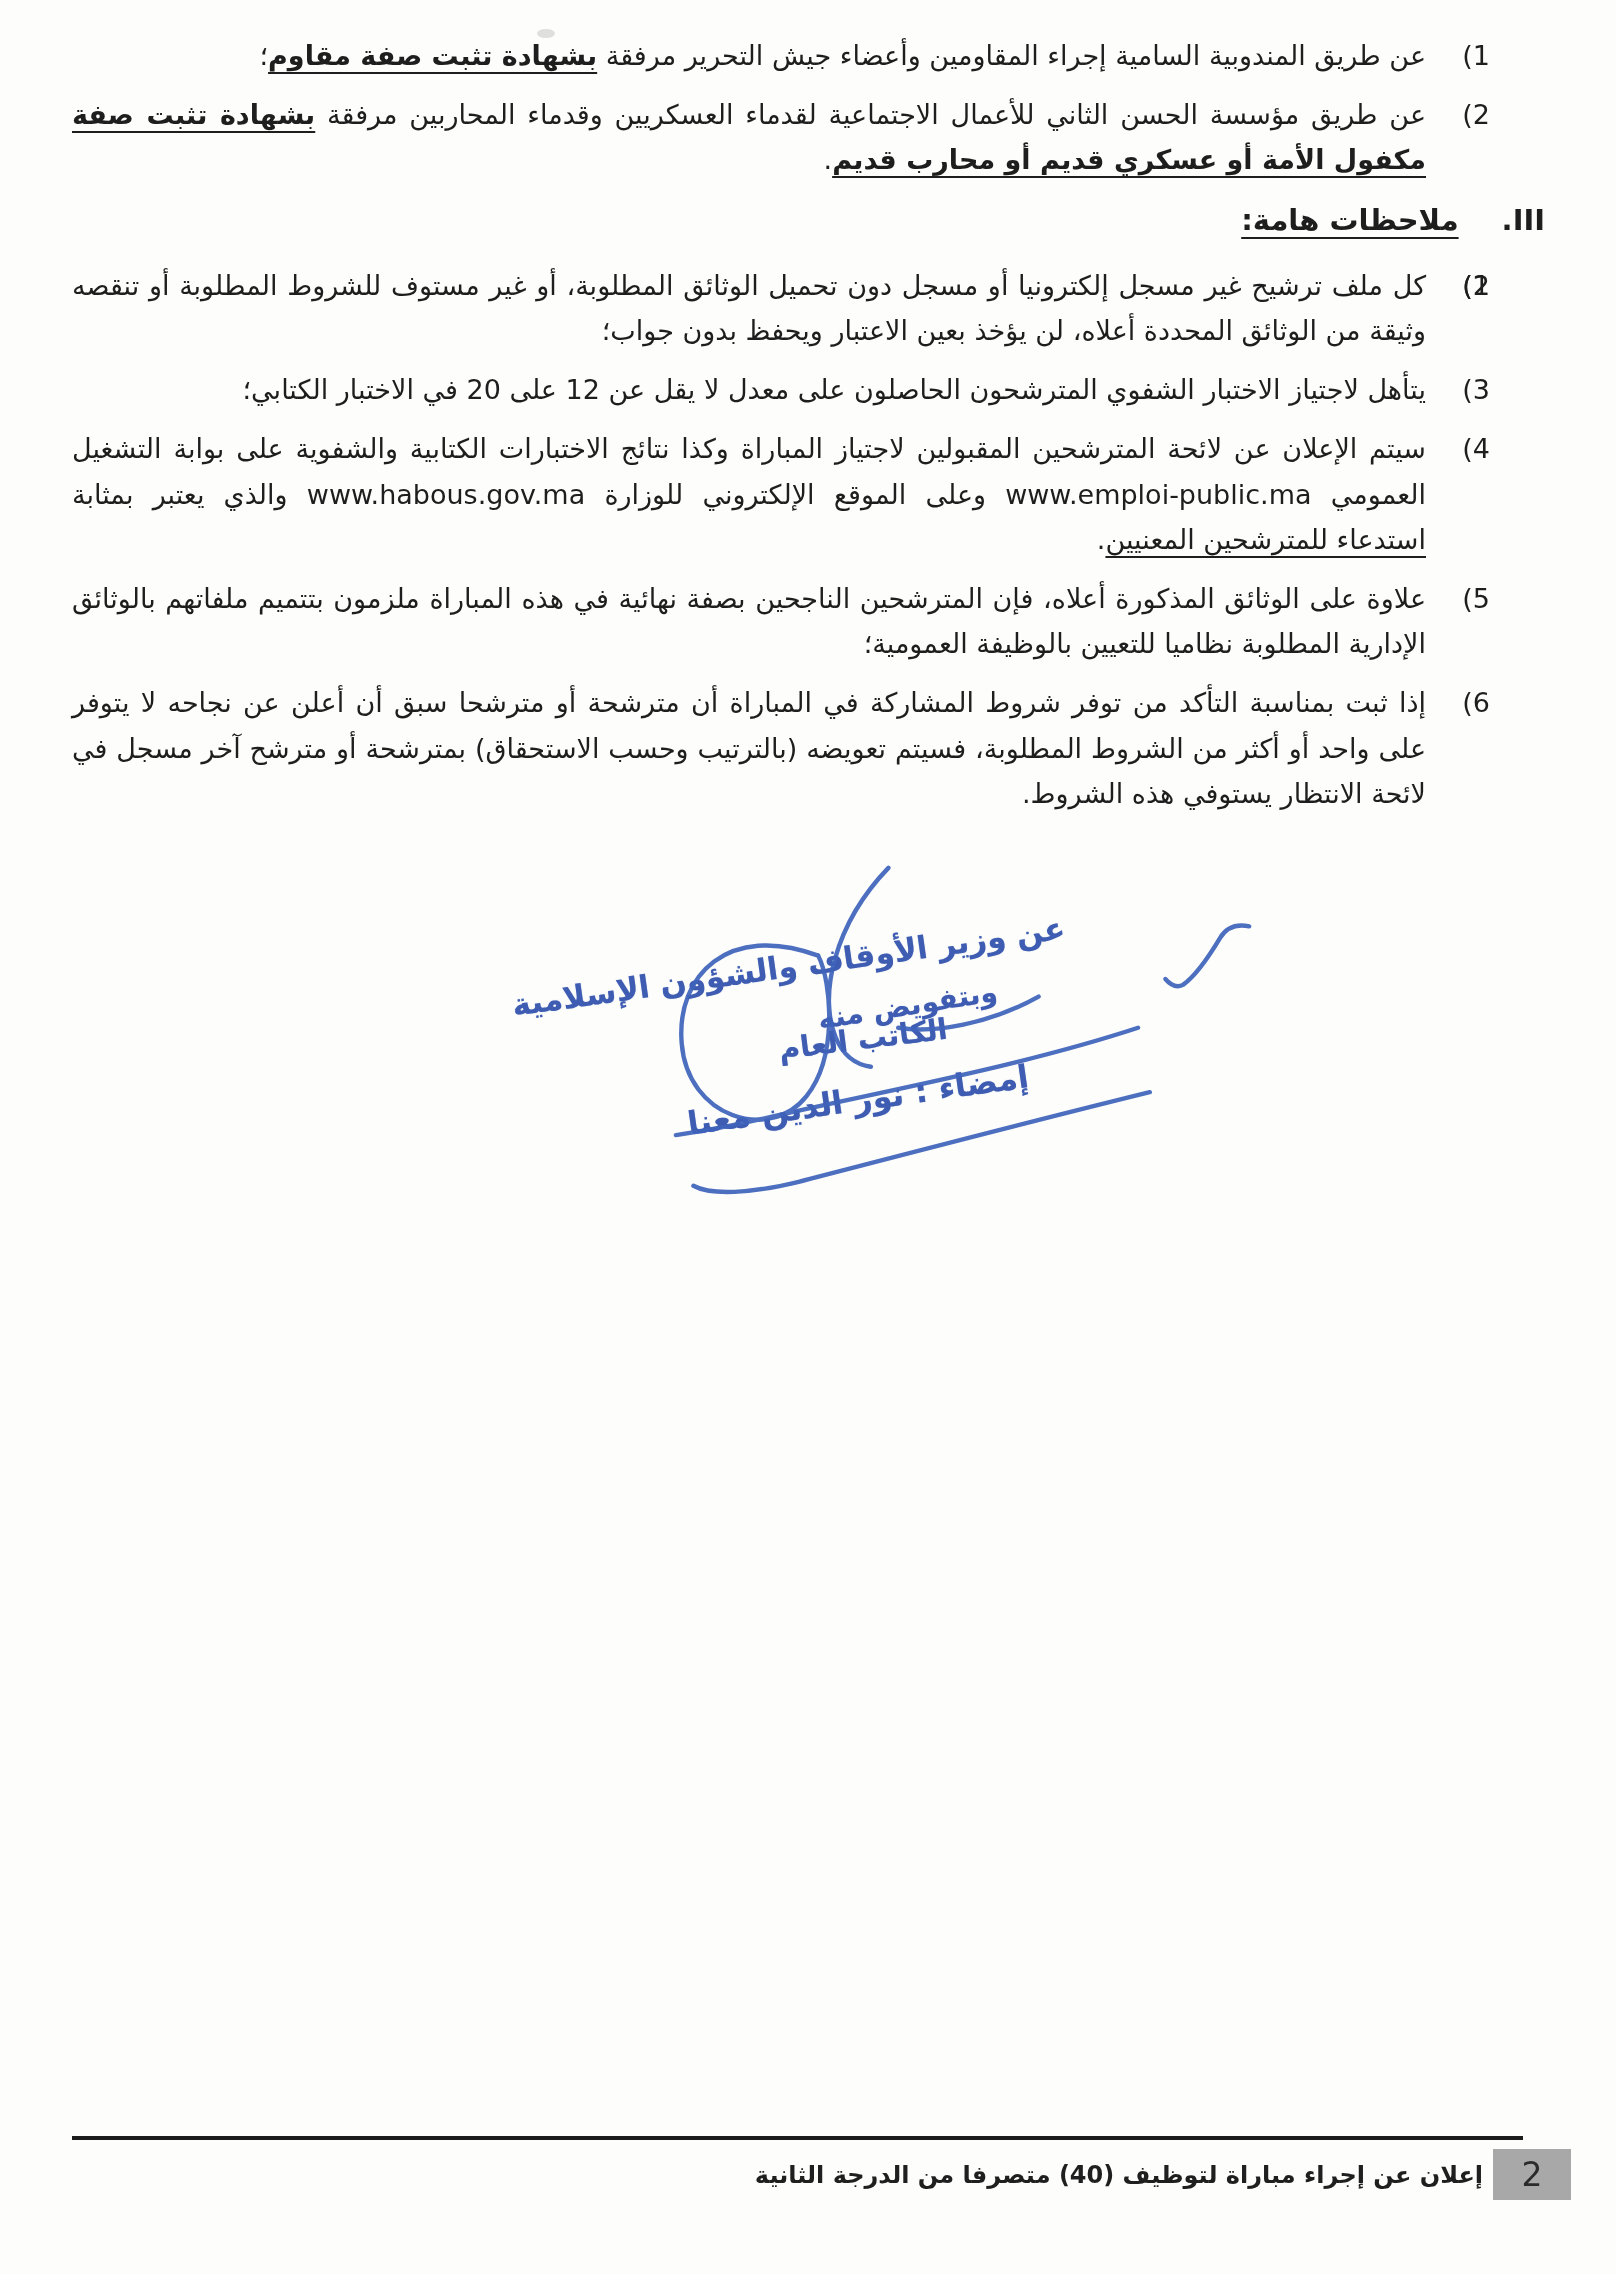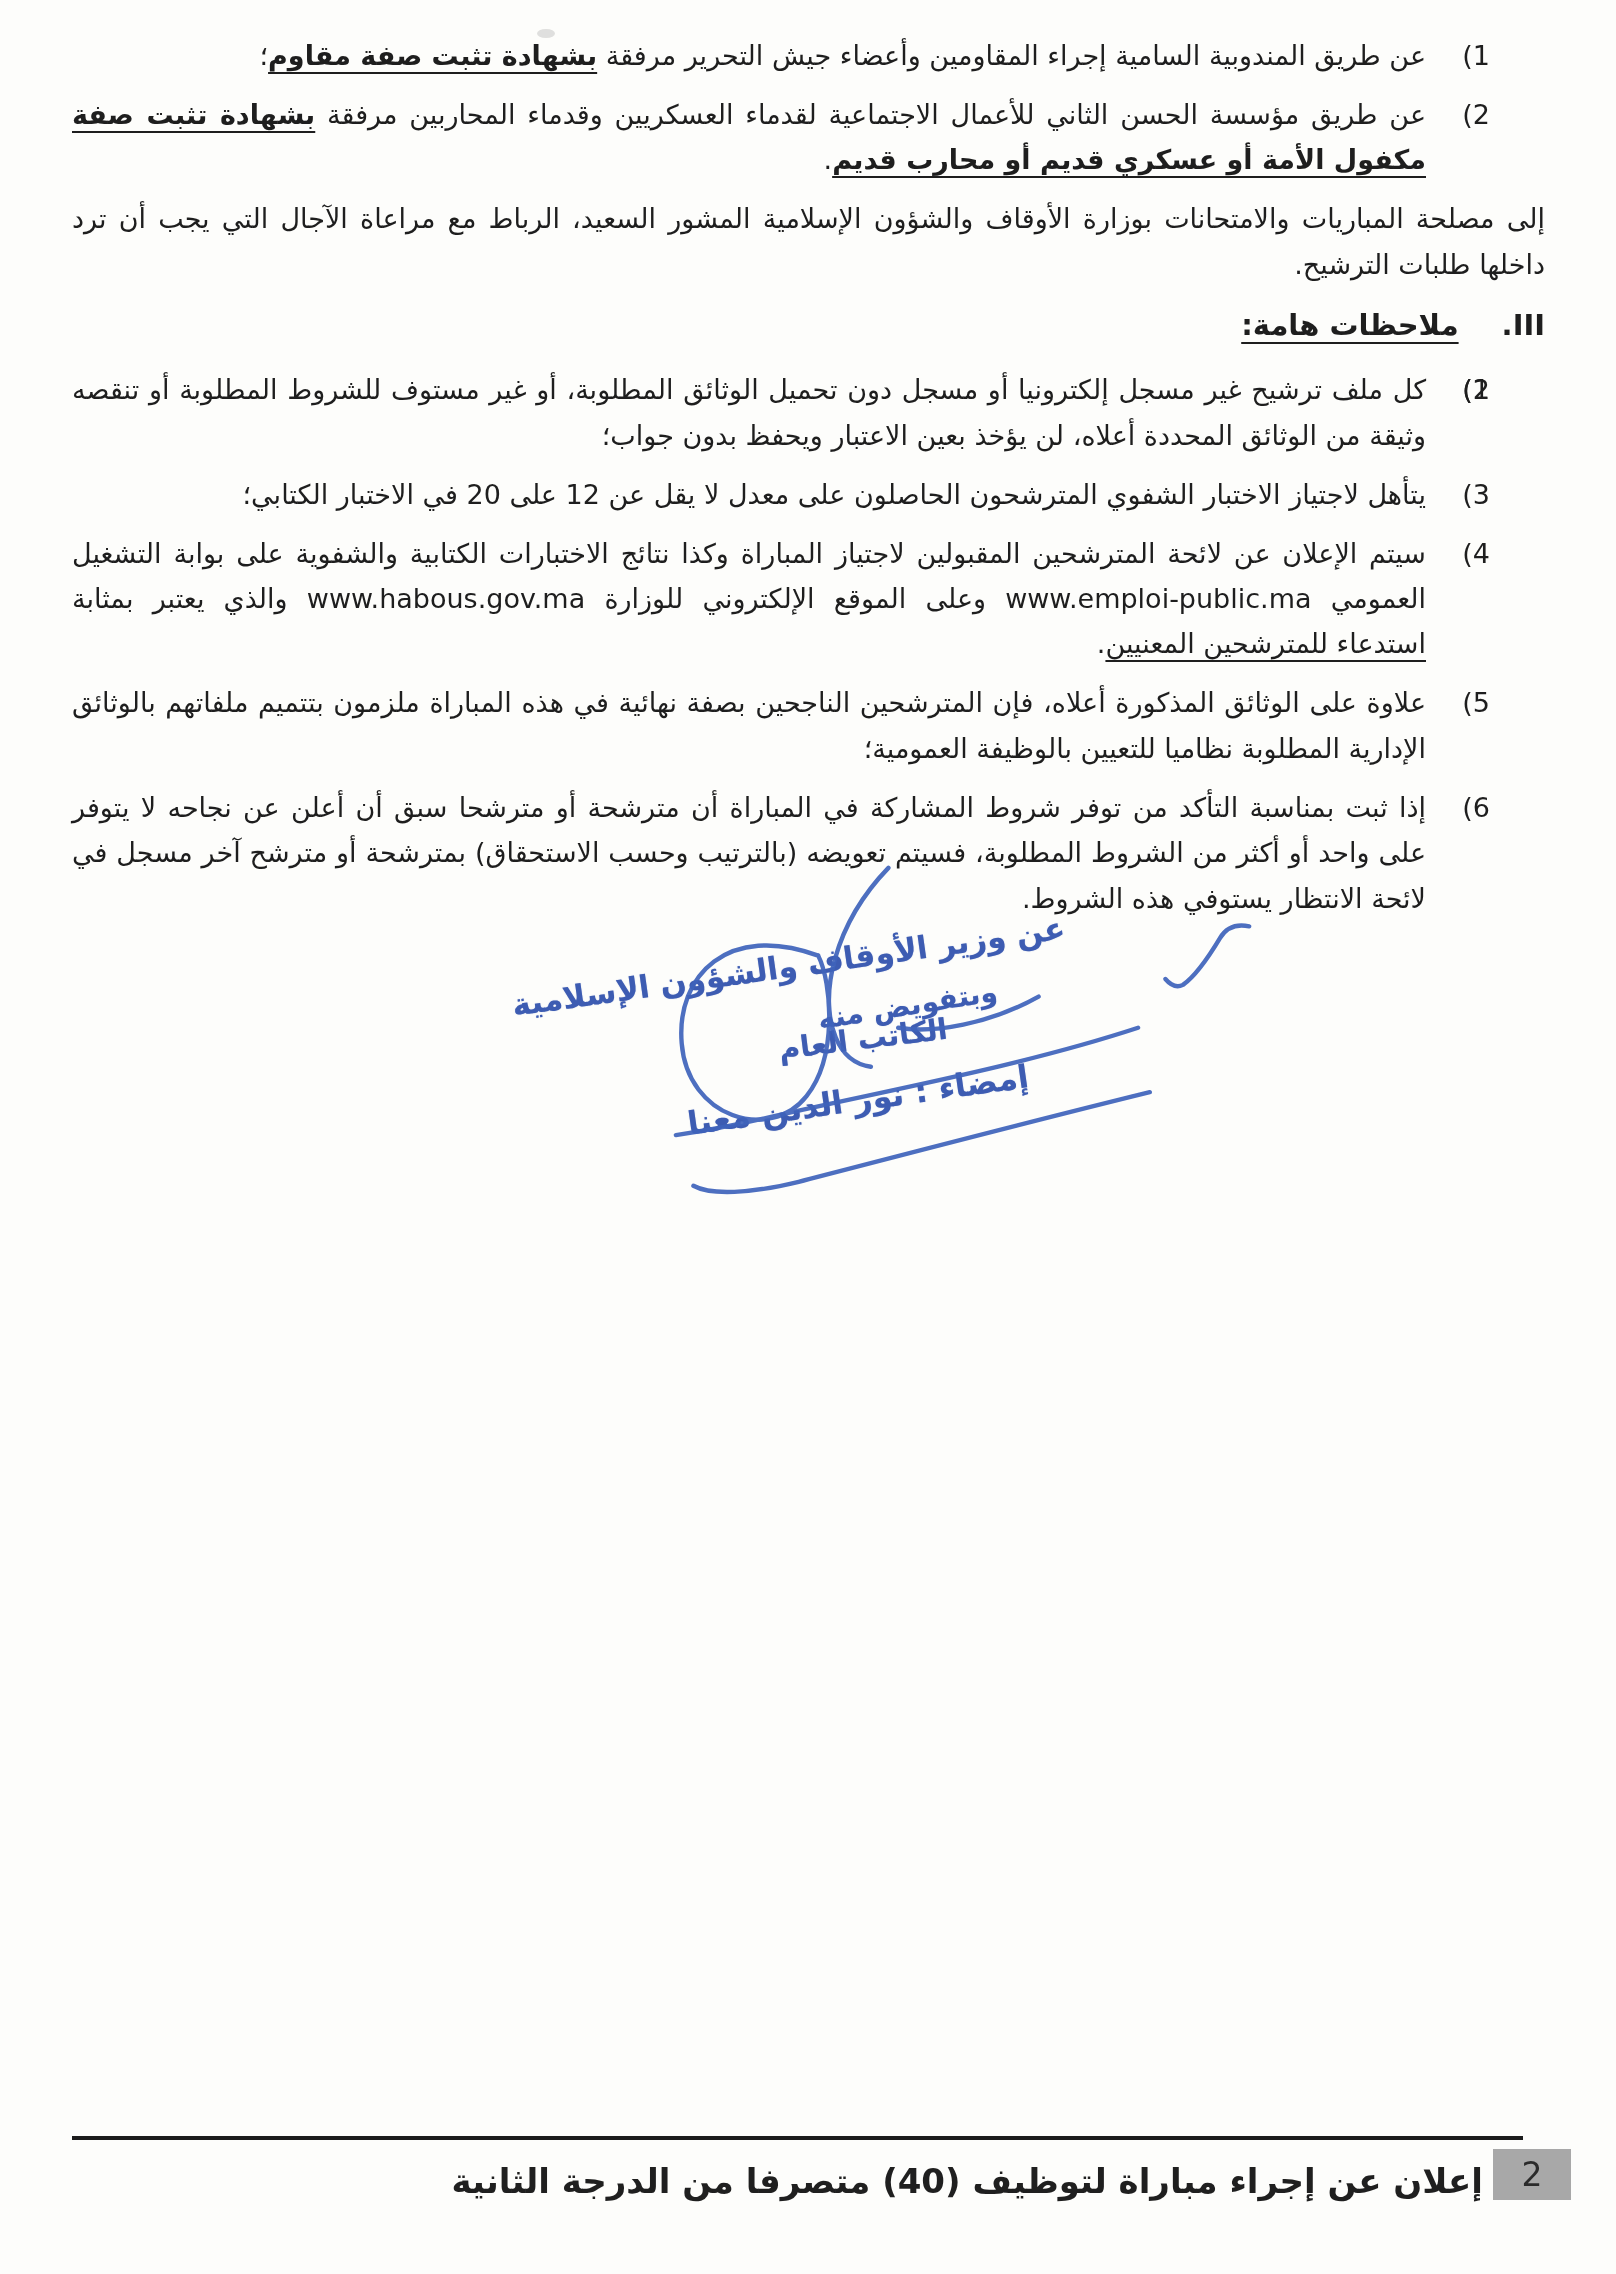--- a/index.html
+++ b/index.html
@@ -89,21 +89,21 @@
     width:78px;height:51px;
     background:#a8a8a8;
     display:flex;align-items:center;justify-content:center;
     font-size:33px;color:#2b2b2b;
   }
   .footer-text{
     position:absolute;
     top:2161px;right:133px;
     direction:rtl;
     font-weight:bold;
-    font-size:34px;
+    font-size:24px;
     color:#1f1f1f;
   }
   .smudge{
     position:absolute;
     left:538px;top:29px;
     width:17.6px;height:8.8px;
     background:rgba(120,120,120,.22);
     border-radius:50%;
   }
 </style>
@@ -118,21 +118,20 @@
     <div class="list-item">
       <span class="num">1)</span>
       <span>عن طريق المندوبية السامية إجراء المقاومين وأعضاء جيش التحرير مرفقة </span><span class="ub">بشهادة تثبت صفة مقاوم</span><span>؛</span>
     </div>
 
     <div class="list-item">
       <span class="num">2)</span>
       <span>عن طريق مؤسسة الحسن الثاني للأعمال الاجتماعية لقدماء العسكريين وقدماء المحاربين مرفقة </span><span class="ub">بشهادة تثبت صفة مكفول الأمة أو عسكري قديم أو محارب قديم</span><span>.</span>
     </div>
 
-    <p class="para">إلى مصلحة المباريات والامتحانات بوزارة الأوقاف والشؤون الإسلامية المشور السعيد، الرباط مع مراعاة الآجال التي يجب أن ترد داخلها طلبات الترشيح.</p>
 
     <div class="sec-head">
       <span class="sec-num">III.</span>
       <span class="sec-title">ملاحظات هامة:</span>
     </div>
 
     <div class="list-item">
       <span class="num">1)</span>
     </div>
 

